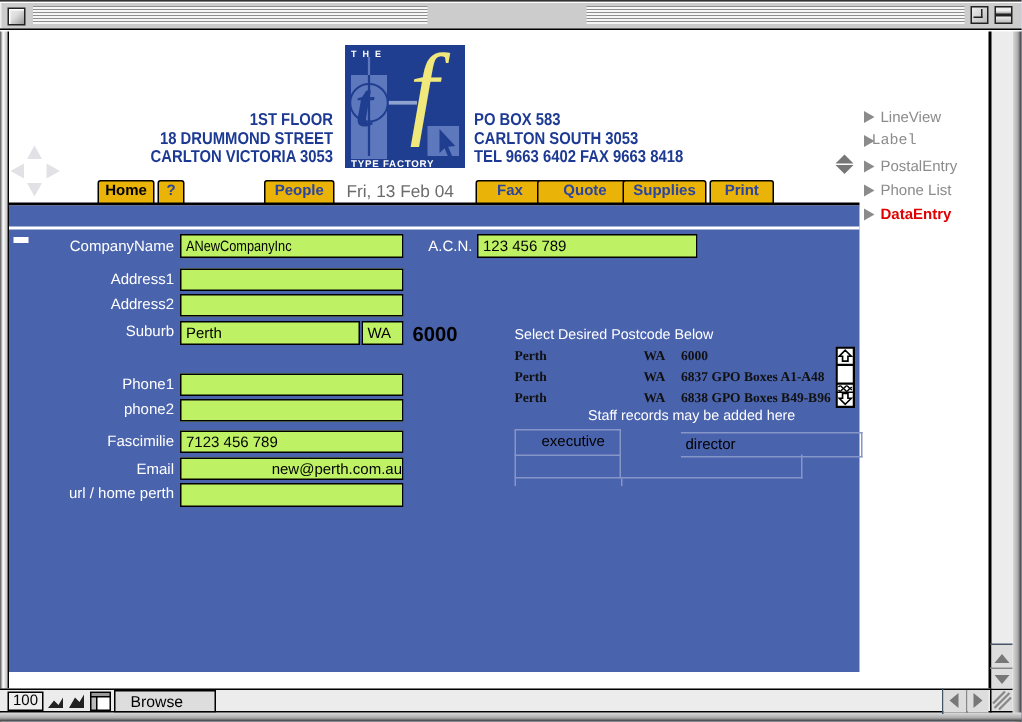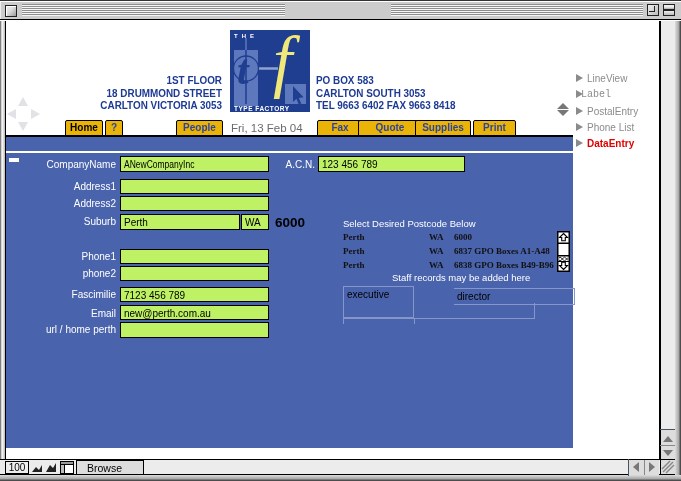--- a/index.html
+++ b/index.html
@@ -156,21 +156,21 @@
     <div class="field" style="left:120px;top:156px;width:149px;height:16px;"><span style="display:inline-block;transform:scaleX(0.85);transform-origin:left;">ANewCompanyInc</span></div>
     <div class="field" style="left:318px;top:156px;width:147px;height:16px;">123 456 789</div>
     <div class="field" style="left:120px;top:179px;width:149px;height:15px;"></div>
     <div class="field" style="left:120px;top:196px;width:149px;height:15px;"></div>
     <div class="field" style="left:120px;top:214px;width:120px;height:16px;">Perth</div>
     <div class="field" style="left:241px;top:214px;width:28px;height:16px;">WA</div>
     <div class="abs" style="left:275px;top:215px;font-size:13.5px;font-weight:bold;color:#000;">6000</div>
     <div class="field" style="left:120px;top:249px;width:149px;height:15px;"></div>
     <div class="field" style="left:120px;top:266px;width:149px;height:15px;"></div>
     <div class="field" style="left:120px;top:287px;width:149px;height:15px;">7123 456 789</div>
-    <div class="field" style="left:120px;top:305px;width:149px;height:15px;">new@perth.com.au</div>
+    <div class="field" style="left:120px;top:305px;width:149px;height:15px;text-align:right;">new@perth.com.au</div>
     <div class="field" style="left:120px;top:322px;width:149px;height:16px;"></div>
 
     <div class="wht" style="left:343px;top:218px;">Select Desired Postcode Below</div>
     <div class="pcrow" style="left:343px;top:232px;">Perth</div>
     <div class="pcrow" style="left:429px;top:232px;">WA</div>
       <div class="pcrow" style="left:454px;top:232px;">6000</div>
     <div class="pcrow" style="left:343px;top:246px;">Perth</div>
     <div class="pcrow" style="left:429px;top:246px;">WA</div>
       <div class="pcrow" style="left:454px;top:246px;">6837 GPO Boxes A1-A48</div>
     <div class="pcrow" style="left:343px;top:260px;">Perth</div>
@@ -183,21 +183,21 @@
       <rect x="1.5" y="13" width="10" height="11" fill="#fff"></rect>
       <rect x="1.5" y="25.5" width="10" height="4.5" fill="#fff"></rect>
       <rect x="1.5" y="31" width="10" height="8.5" fill="#fff"></rect>
       <path d="M6.5 2.5 L10.5 6.5 L8.3 6.5 L8.3 9.7 L4.7 9.7 L4.7 6.5 L2.5 6.5 Z" fill="none" stroke="#000" stroke-width="1.1"></path>
       <path d="M6.5 38.5 L10.5 34.5 L8.3 34.5 L8.3 31.3 L4.7 31.3 L4.7 34.5 L2.5 34.5 Z" fill="none" stroke="#000" stroke-width="1.1"></path>
       <path d="M2 27 q1.1 -1.6 2.2 0 t2.2 0 t2.2 0 t2.2 0" fill="none" stroke="#000" stroke-width="0.9"></path>
       <path d="M2 29 q1.1 1.6 2.2 0 t2.2 0 t2.2 0 t2.2 0" fill="none" stroke="#000" stroke-width="0.9"></path>
     </svg>
 
     <div class="wht" style="left:344px;top:272px;margin-left:48px;">Staff records may be added here</div>
-    <div class="abs" style="left:343px;top:286px;width:71px;height:32px;border:1px solid #8696c8;font-size:10px;color:#000;padding:2px 0 0 3px;">executive</div>
+    <div class="abs" style="left:343px;top:286px;width:71px;height:18px;border:1px solid #8696c8;font-size:10px;color:#000;padding:2px 0 0 17px;">executive</div>
     <div class="abs" style="left:414px;top:288px;width:121px;height:17px;border:1px solid #8696c8;border-left:0;font-size:10px;color:#000;padding:2px 0 0 3px;margin-left:40px;">director</div>
     <div class="abs" style="left:343px;top:303px;width:71px;height:16px;border:1px solid #8696c8;border-top:0;"></div>
     <div class="abs" style="left:414px;top:303px;width:121px;height:16px;border:1px solid #8696c8;border-top:0;border-left:0;"></div>
     <div class="abs" style="left:343px;top:319px;width:1px;height:5px;background:#8696c8;"></div>
     <div class="abs" style="left:414px;top:319px;width:1px;height:5px;background:#8696c8;"></div>
   </div>
 
   <div id="vsb" class="abs"></div>
   <div id="statusbar" class="abs"></div>
   <div id="grip" class="abs"></div>

